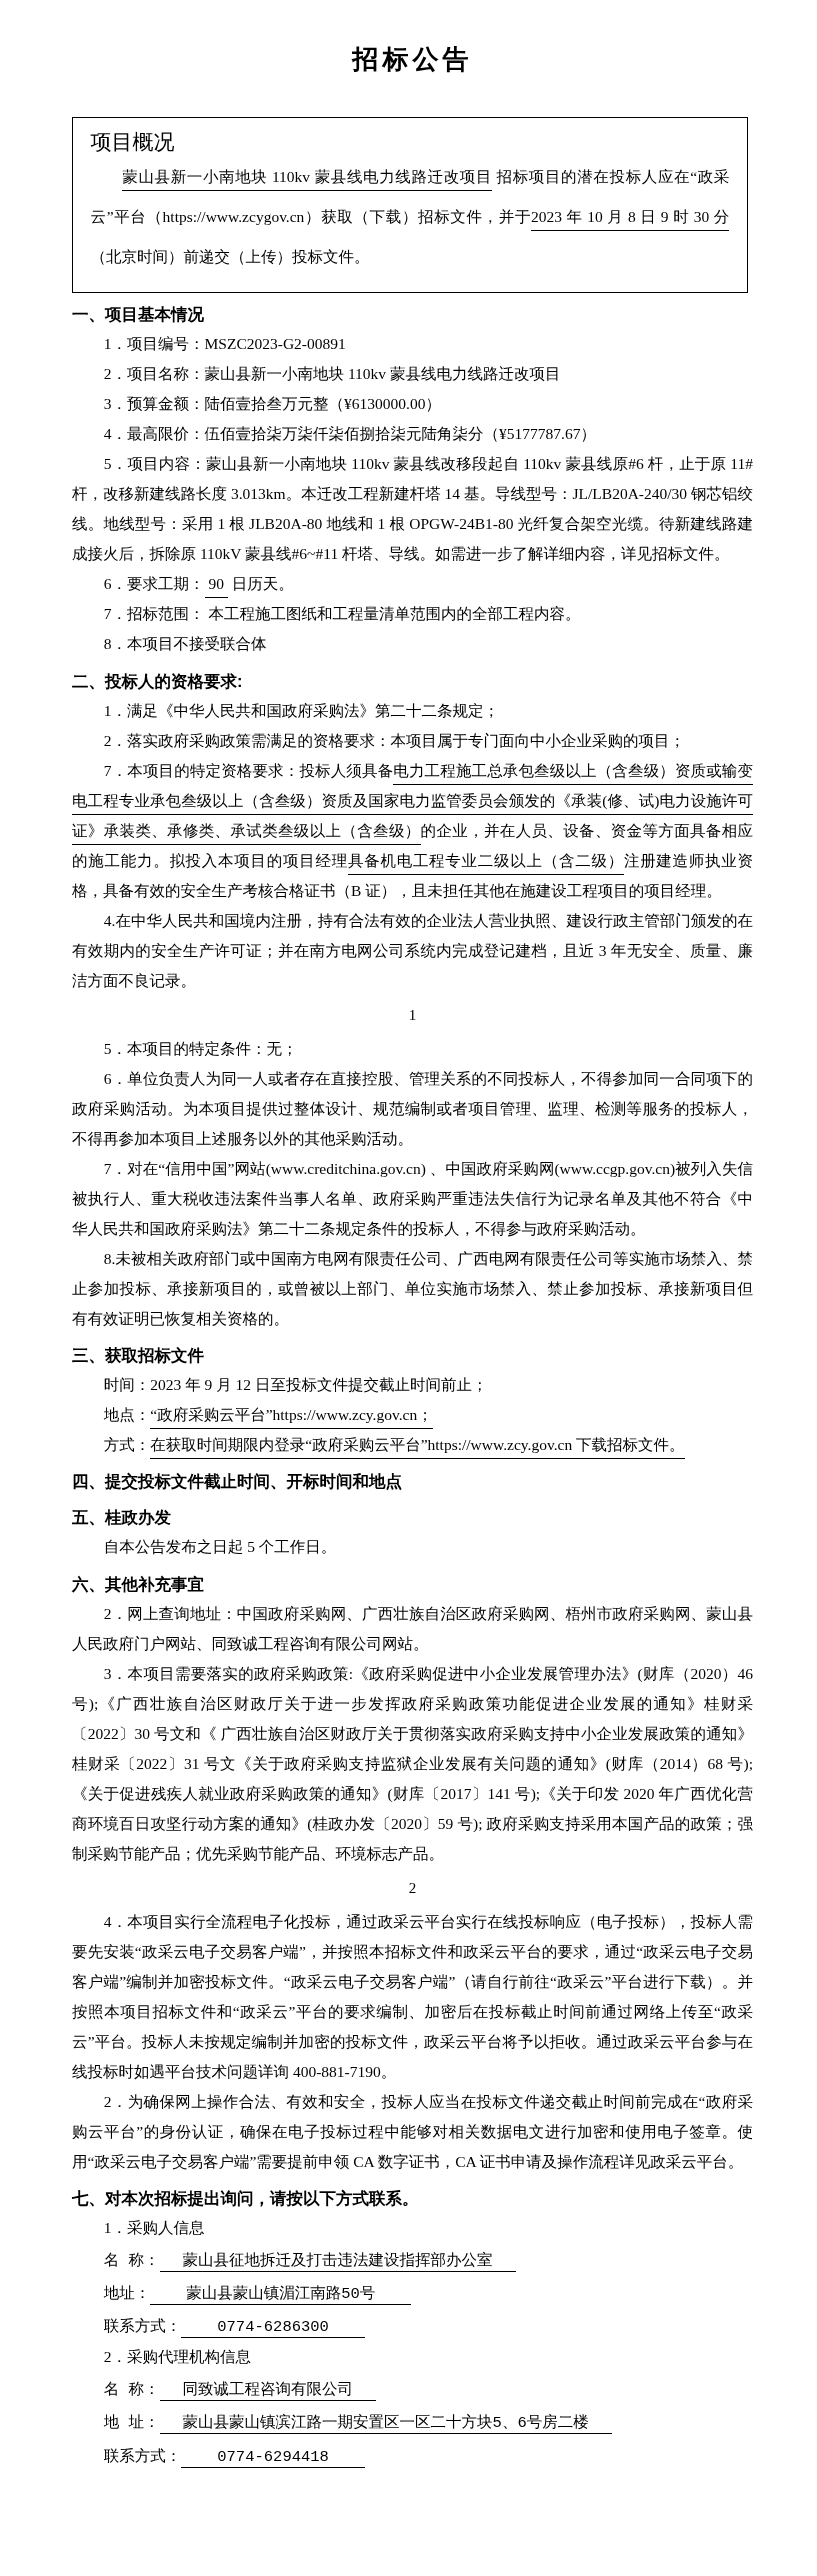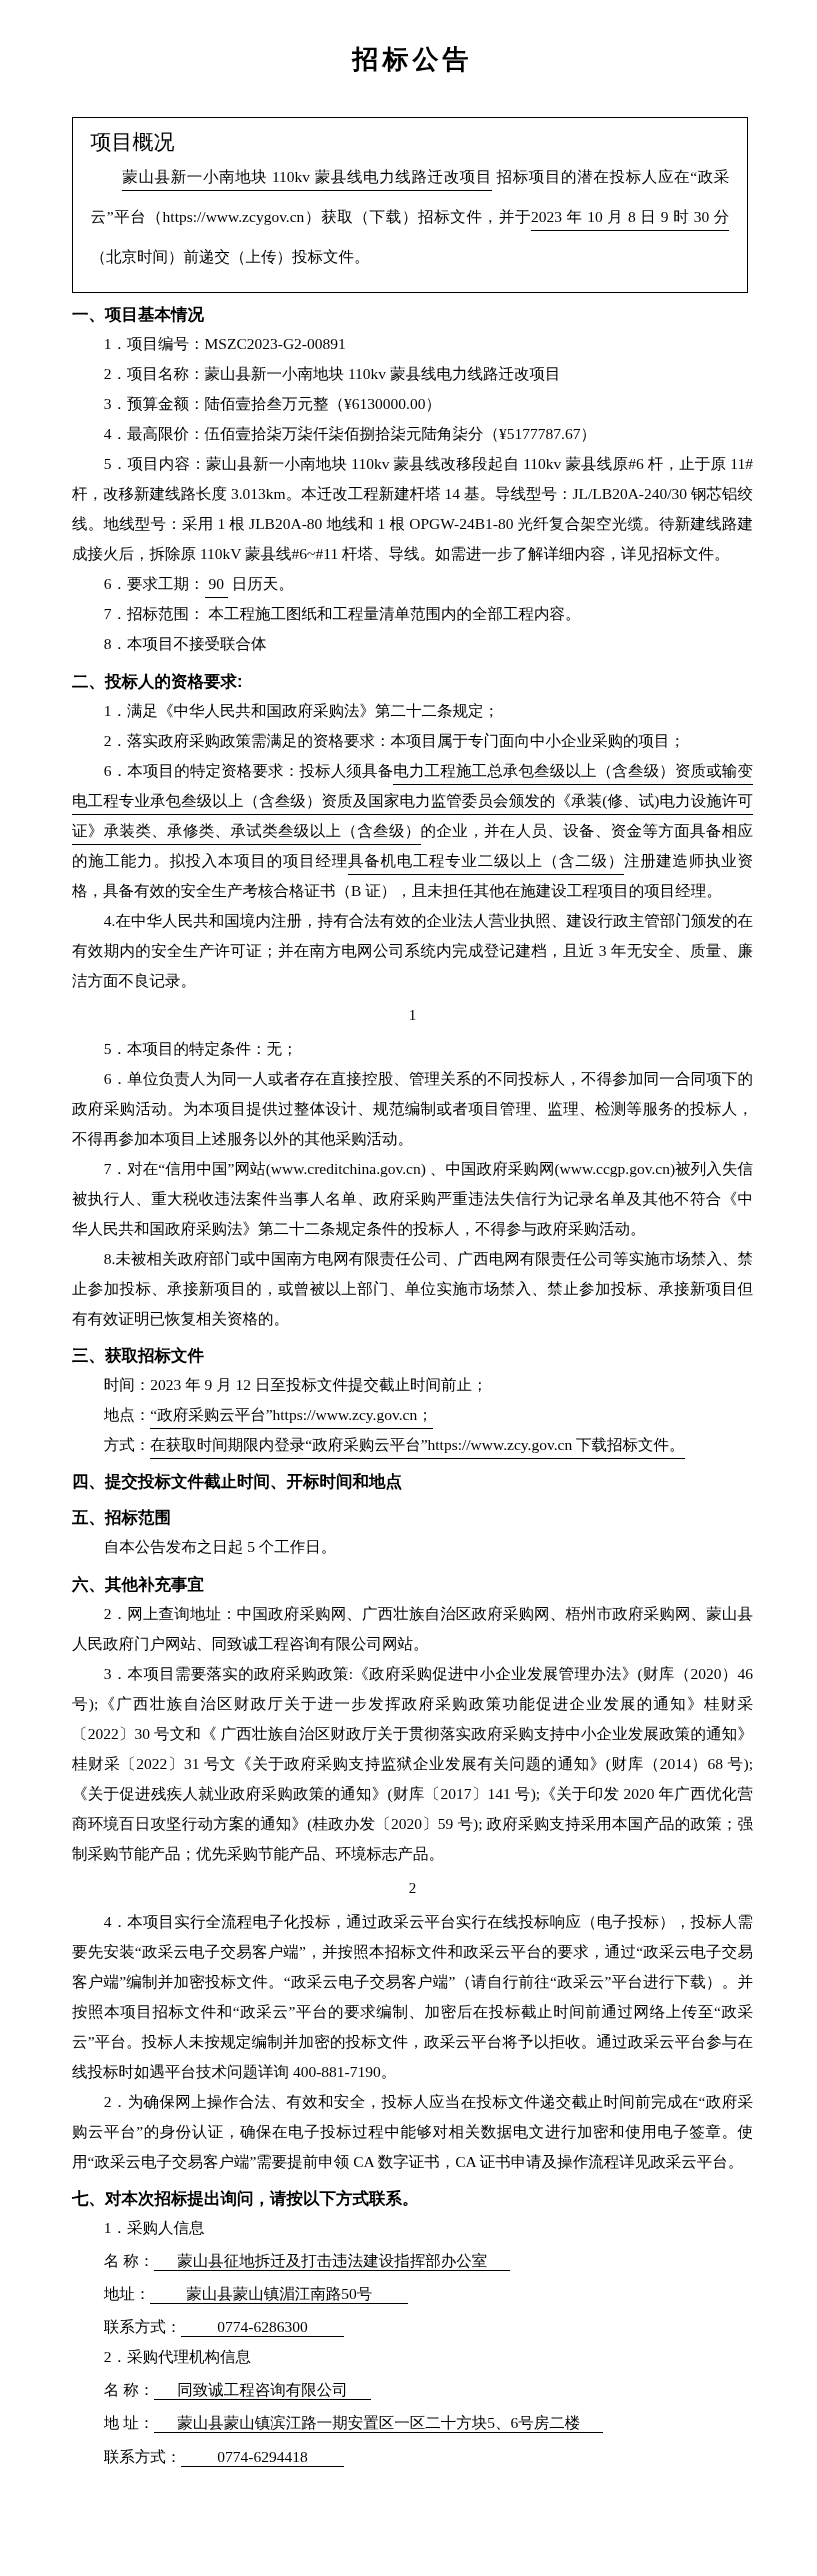--- a/index.html
+++ b/index.html
@@ -47,21 +47,21 @@
   .pagenum {
     text-align: center;
     text-indent: 0;
     font-size: 15px;
     line-height: 30px;
     margin: 4.1px 0;
   }
   .u { border-bottom: 1px solid #000; padding-bottom: 5px; }
   .uv { border-bottom: 1px solid #000; padding: 0 23px 1px 23px; }
   .uv.narrow { padding: 0 36px 1px 36px; }
-  .fld { margin-top: 3.1px; }
+  .fld { margin-top: 3.1px; font-family: Liberation Mono, monospace; }
 </style>
 </head>
 <body>
 
 <div class="doc">
 
   <div class="title">招标公告</div>
 
   <div class="box">
     <p class="label">项目概况</p>
@@ -74,36 +74,36 @@
   <p class="p">3．预算金额：陆佰壹拾叁万元整（¥6130000.00）</p>
   <p class="p">4．最高限价：伍佰壹拾柒万柒仟柒佰捌拾柒元陆角柒分（¥5177787.67）</p>
   <p class="p">5．项目内容：蒙山县新一小南地块 110kv 蒙县线改移段起自 110kv 蒙县线原#6 杆，止于原 11#杆，改移新建线路长度 3.013km。本迁改工程新建杆塔 14 基。导线型号：JL/LB20A-240/30 钢芯铝绞线。地线型号：采用 1 根 JLB20A-80 地线和 1 根 OPGW-24B1-80 光纤复合架空光缆。待新建线路建成接火后，拆除原 110kV 蒙县线#6~#11 杆塔、导线。如需进一步了解详细内容，详见招标文件。</p>
   <p class="p"><span>6．要求工期：</span><span class="u">&nbsp;90&nbsp;</span><span> 日历天。</span></p>
   <p class="p">7．招标范围： 本工程施工图纸和工程量清单范围内的全部工程内容。</p>
   <p class="p">8．本项目不接受联合体</p>
 
   <p class="h2">二、投标人的资格要求:</p>
   <p class="p">1．满足《中华人民共和国政府采购法》第二十二条规定；</p>
   <p class="p">2．落实政府采购政策需满足的资格要求：本项目属于专门面向中小企业采购的项目；</p>
-  <p class="p"><span>6．本项目的特定资格要求：投标人须具备</span><span class="u">电力工程施工总承包叁级以上（含叁级）资质或输变电工程专业承包叁级以上（含叁级）资质及国家电力监管委员会颁发的《承装(修、试)电力设施许可证》承装类、承修类、承试类叁级以上（含叁级）</span><span>的企业，并在人员、设备、资金等方面具备相应的施工能力。拟投入本项目的项目经理</span><span class="u">具备机电工程专业二级以上（含二级）</span><span>注册建造师执业资格，具备有效的安全生产考核合格证书（B 证），且未担任其他在施建设工程项目的项目经理。</span></p>
+  <p class="p"><span>7．本项目的特定资格要求：投标人须具备</span><span class="u">电力工程施工总承包叁级以上（含叁级）资质或输变电工程专业承包叁级以上（含叁级）资质及国家电力监管委员会颁发的《承装(修、试)电力设施许可证》承装类、承修类、承试类叁级以上（含叁级）</span><span>的企业，并在人员、设备、资金等方面具备相应的施工能力。拟投入本项目的项目经理</span><span class="u">具备机电工程专业二级以上（含二级）</span><span>注册建造师执业资格，具备有效的安全生产考核合格证书（B 证），且未担任其他在施建设工程项目的项目经理。</span></p>
   <p class="p">4.在中华人民共和国境内注册，持有合法有效的企业法人营业执照、建设行政主管部门颁发的在有效期内的安全生产许可证；并在南方电网公司系统内完成登记建档，且近 3 年无安全、质量、廉洁方面不良记录。</p>
   <p class="pagenum">1</p>
   <p class="p">5．本项目的特定条件：无；</p>
   <p class="p">6．单位负责人为同一人或者存在直接控股、管理关系的不同投标人，不得参加同一合同项下的政府采购活动。为本项目提供过整体设计、规范编制或者项目管理、监理、检测等服务的投标人，不得再参加本项目上述服务以外的其他采购活动。</p>
   <p class="p">7．对在“信用中国”网站(www.creditchina.gov.cn) 、中国政府采购网(www.ccgp.gov.cn)被列入失信被执行人、重大税收违法案件当事人名单、政府采购严重违法失信行为记录名单及其他不符合《中华人民共和国政府采购法》第二十二条规定条件的投标人，不得参与政府采购活动。</p>
   <p class="p">8.未被相关政府部门或中国南方电网有限责任公司、广西电网有限责任公司等实施市场禁入、禁止参加投标、承接新项目的，或曾被以上部门、单位实施市场禁入、禁止参加投标、承接新项目但有有效证明已恢复相关资格的。</p>
 
   <p class="h2">三、获取招标文件</p>
   <p class="p">时间：2023 年 9 月 12 日至投标文件提交截止时间前止；</p>
   <p class="p"><span>地点：</span><span class="u">“政府采购云平台”https://www.zcy.gov.cn；</span></p>
   <p class="p"><span>方式：</span><span class="u">在获取时间期限内登录“政府采购云平台”https://www.zcy.gov.cn 下载招标文件。</span></p>
 
   <p class="h2">四、提交投标文件截止时间、开标时间和地点</p>
 
-  <p class="h2">五、招标范围</p>
+  <p class="h2">五、桂政办发</p>
   <p class="p">自本公告发布之日起 5 个工作日。</p>
 
   <p class="h2">六、其他补充事宜</p>
   <p class="p">2．网上查询地址：中国政府采购网、广西壮族自治区政府采购网、梧州市政府采购网、蒙山县人民政府门户网站、同致诚工程咨询有限公司网站。</p>
   <p class="p">3．本项目需要落实的政府采购政策:《政府采购促进中小企业发展管理办法》(财库（2020）46号);《广西壮族自治区财政厅关于进一步发挥政府采购政策功能促进企业发展的通知》桂财采〔2022〕30 号文和《 广西壮族自治区财政厅关于贯彻落实政府采购支持中小企业发展政策的通知》桂财采〔2022〕31 号文《关于政府采购支持监狱企业发展有关问题的通知》(财库（2014）68 号);《关于促进残疾人就业政府采购政策的通知》(财库〔2017〕141 号);《关于印发 2020 年广西优化营商环境百日攻坚行动方案的通知》(桂政办发〔2020〕59 号); 政府采购支持采用本国产品的政策；强制采购节能产品；优先采购节能产品、环境标志产品。</p>
   <p class="pagenum">2</p>
   <p class="p">4．本项目实行全流程电子化投标，通过政采云平台实行在线投标响应（电子投标），投标人需要先安装“政采云电子交易客户端”，并按照本招标文件和政采云平台的要求，通过“政采云电子交易客户端”编制并加密投标文件。“政采云电子交易客户端”（请自行前往“政采云”平台进行下载）。并按照本项目招标文件和“政采云”平台的要求编制、加密后在投标截止时间前通过网络上传至“政采云”平台。投标人未按规定编制并加密的投标文件，政采云平台将予以拒收。通过政采云平台参与在线投标时如遇平台技术问题详询 400-881-7190。</p>
   <p class="p">2．为确保网上操作合法、有效和安全，投标人应当在投标文件递交截止时间前完成在“政府采购云平台”的身份认证，确保在电子投标过程中能够对相关数据电文进行加密和使用电子签章。使用“政采云电子交易客户端”需要提前申领 CA 数字证书，CA 证书申请及操作流程详见政采云平台。</p>
 
   <p class="h2">七、对本次招标提出询问，请按以下方式联系。</p>

